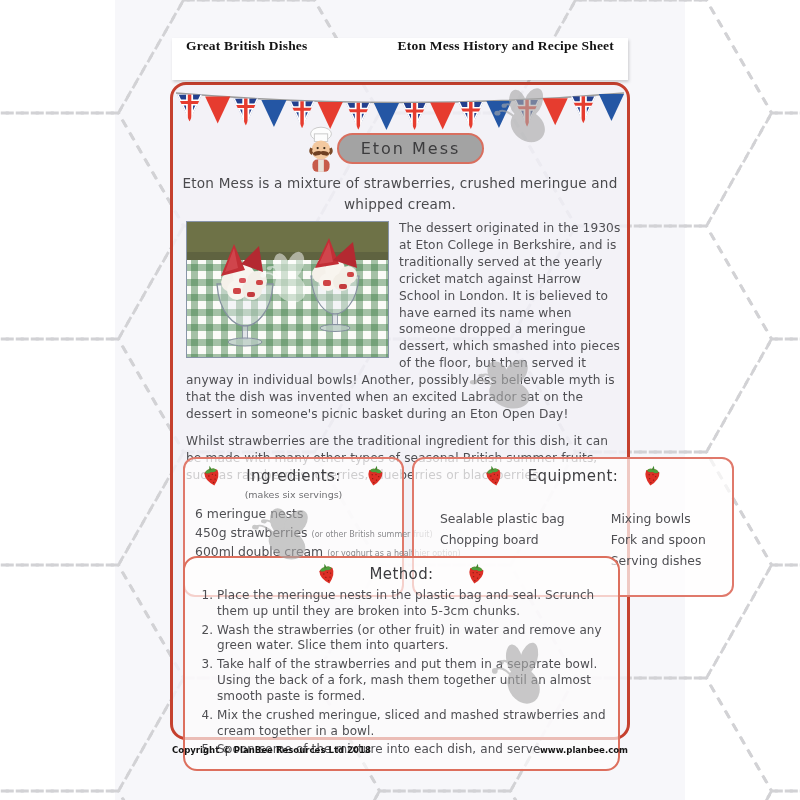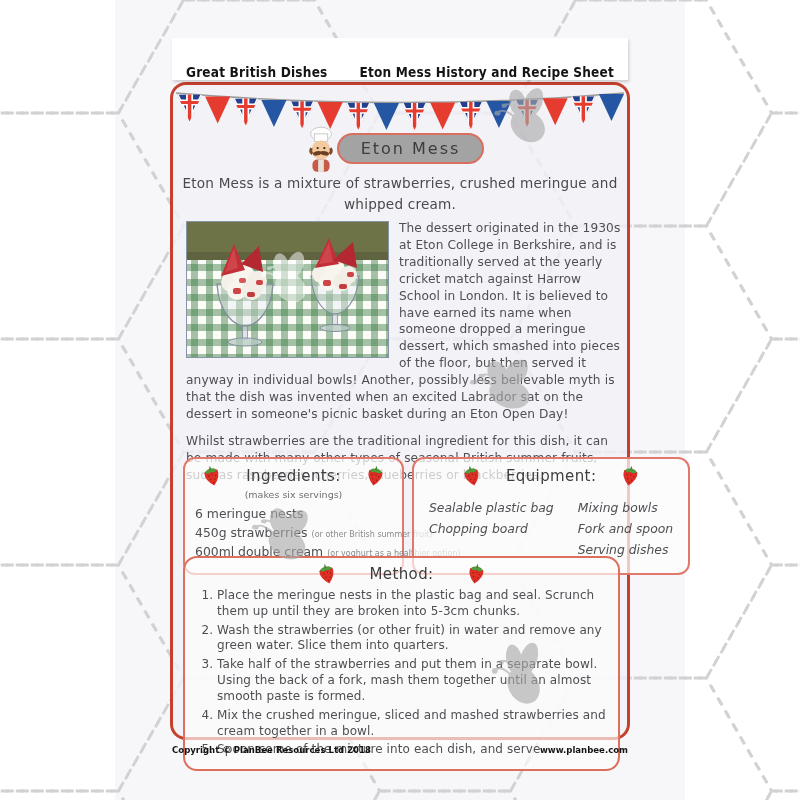--- a/index.html
+++ b/index.html
@@ -2,22 +2,22 @@
 <html><head>
 <meta charset="utf-8">
 <style>
   html,body{margin:0;padding:0;background:#ffffff;}
   .canvas{position:relative;width:800px;height:800px;overflow:hidden;background:#ffffff;
           font-family:"DejaVu Sans","Liberation Sans",sans-serif;}
   .paper-col{position:absolute;left:115px;top:0;width:570px;height:800px;background:#f7f7fa;}
   #honeycomb{position:absolute;left:0;top:0;z-index:1;}
 
   .sheet-header{position:absolute;left:172px;top:38px;width:456px;height:42px;background:#ffffff;
-    box-shadow:1px 2px 3px rgba(0,0,0,0.18);z-index:3;display:flex;align-items:flex-end;
-    justify-content:space-between;padding:0 14px;box-sizing:border-box;}
+    box-shadow:1px 2px 3px rgba(0,0,0,0.18);z-index:3;display:flex;align-items:flex-start;
+    justify-content:space-between;padding:0 14px;box-sizing:border-box;font-family:Liberation Serif, serif;}
   .hdr-txt{font-weight:bold;font-size:13.5px;color:#141414;letter-spacing:.2px;
     font-stretch:condensed;}
 
   .recipe-card{position:absolute;left:170px;top:82px;width:460px;height:658px;z-index:2;
     border:3px solid #c5402e;border-radius:16px;background:rgba(241,240,246,0.82);box-sizing:border-box;}
 
   .bunting-wrap{position:absolute;left:174px;top:86px;width:452px;height:52px;z-index:4;}
 
   .chef{position:absolute;left:302px;top:126px;width:38px;height:48px;z-index:5;}
   .title-pill{position:absolute;left:337px;top:133px;width:147px;height:31px;z-index:4;
@@ -40,21 +40,21 @@
   .ing{width:221px;}
   .equip{flex:1;}
   .box-title-row{display:flex;align-items:center;justify-content:center;gap:22px;margin-bottom:1px;}
   .box-title-row.wide{gap:30px;}
   .box-title{font-size:15px;color:#3d3d40;letter-spacing:.4px;}
   .sberry{width:24px;height:24px;flex:0 0 auto;}
   .servings{text-align:center;font-size:9.5px;color:#6f6f72;margin-bottom:5px;}
   .ing-line{font-size:12.4px;color:#4f4f53;line-height:17px;white-space:nowrap;}
   .ing-note{font-size:8px;color:#8a8a8d;}
   .equip-cols{display:flex;gap:14px;margin-top:4px;}
-  .equip-cols ul{list-style:none;margin:5px;padding:0;font-style:italic;}
+  .equip-cols ul{list-style:none;margin:16px;padding:0;}
   .equip-cols li{font-size:12.4px;color:#4f4f53;line-height:21px;white-space:nowrap;}
 
   .method-box{position:absolute;left:183px;top:556px;width:437px;z-index:4;
     border:2px solid #dd6f5d;border-radius:14px;background:rgba(255,254,254,0.66);
     box-sizing:border-box;padding:4px 12px 8px 12px;}
   .method-box ol{margin:2px 0 0 0;padding:0 0 0 20px;}
   .method-box li{font-size:12px;line-height:1.32;color:#4f4f53;margin-bottom:3px;letter-spacing:.1px;}
 
   .footer{position:absolute;left:172px;top:744px;width:456px;display:flex;z-index:4;
     justify-content:space-between;align-items:center;}

